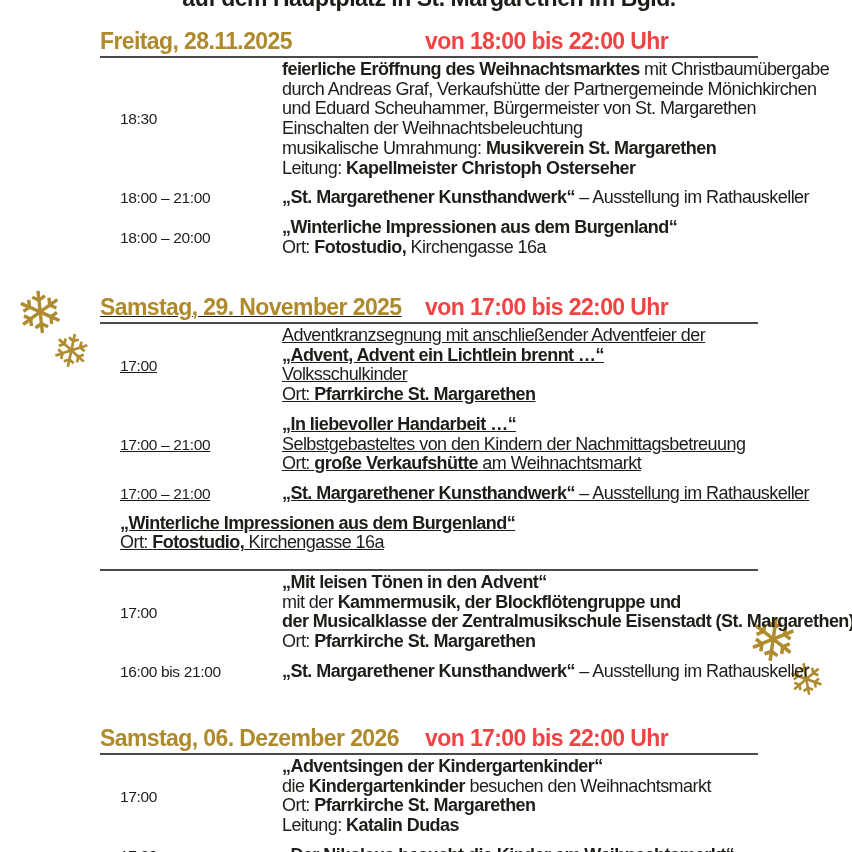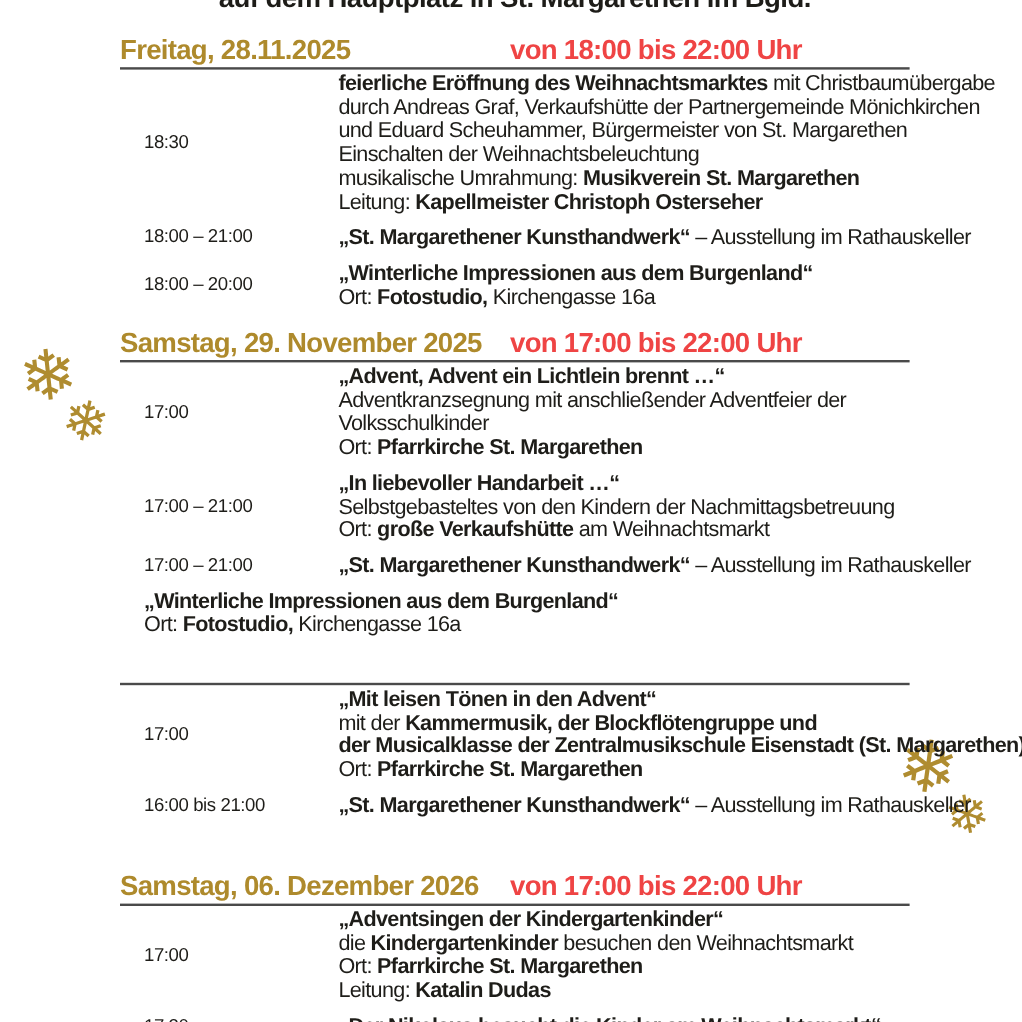--- a/index.html
+++ b/index.html
@@ -9,21 +9,21 @@
   .page { position:relative; width:852px; height:852px; background:#ffffff; overflow:hidden; }
 
   
   .top-line { position:absolute; top:-15px; left:100px; width:658px;
               text-align:center; font-weight:bold; font-size:23px;
               letter-spacing:-0.5px; color:#1d1c18; line-height:26px; white-space:nowrap; }
 
   
   .day-section { position:absolute; left:100px; width:690px; }
   .day-section.s0 { top:28px; }
-  .day-section.s1 { top:272px; }
+  .day-section.s1 { top:294px;text-decoration:underline; }
   .day-section.s2 { top:568px; }
   .day-section.s3 { top:725px; }
 
   .section-header { position:relative; height:27px; line-height:27px; white-space:nowrap; }
   .day-date  { color:#ae8a2c; font-weight:bold; font-size:23px; letter-spacing:-0.6px; }
   .day-time  { position:absolute; left:325px; top:0; color:#ef4444; font-weight:bold;
                font-size:23px; letter-spacing:-0.6px; }
 
   .rule { border:0; border-top:2px solid #4a4a4a; margin:1px 0 0 0; width:658px; }
 
@@ -87,22 +87,22 @@
           </div>
         </div>
       </section>
       <section class="day-section s1">
         <div class="section-header"><span class="day-date">Samstag, 29. November 2025</span><span class="day-time">von 17:00 bis 22:00 Uhr</span></div>
         <div class="rule"></div>
         <div class="rows">
           <div class="event-row">
             <div class="event-time">17:00</div>
             <div class="event-desc">
+              <div class="desc-line"><span class="seg">Adventkranzsegnung mit anschließender Adventfeier der</span></div>
               <div class="desc-line"><span class="seg-b">„Advent, Advent ein Lichtlein brennt …“</span></div>
-              <div class="desc-line"><span class="seg">Adventkranzsegnung mit anschließender Adventfeier der</span></div>
               <div class="desc-line"><span class="seg">Volksschulkinder</span></div>
               <div class="desc-line"><span class="seg">Ort: </span><span class="seg-b">Pfarrkirche St. Margarethen</span></div>
             </div>
           </div>
           <div class="event-row">
             <div class="event-time">17:00 – 21:00</div>
             <div class="event-desc">
               <div class="desc-line"><span class="seg-b">„In liebevoller Handarbeit …“</span></div>
               <div class="desc-line"><span class="seg">Selbstgebasteltes von den Kindern der Nachmittagsbetreuung</span></div>
               <div class="desc-line"><span class="seg">Ort: </span><span class="seg-b">große Verkaufshütte</span><span class="seg"> am Weihnachtsmarkt</span></div>

